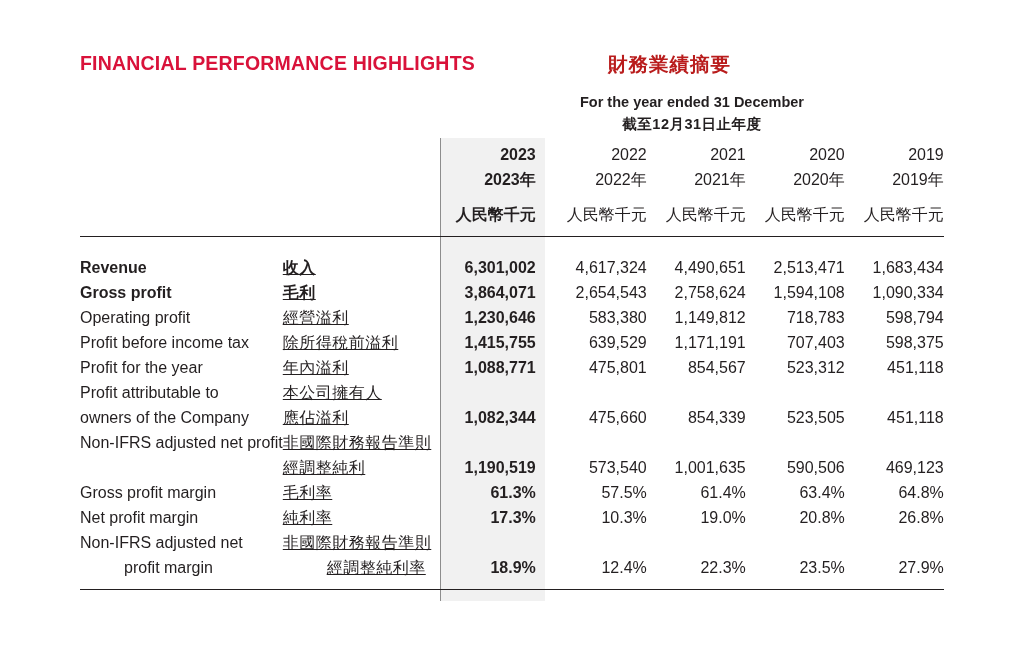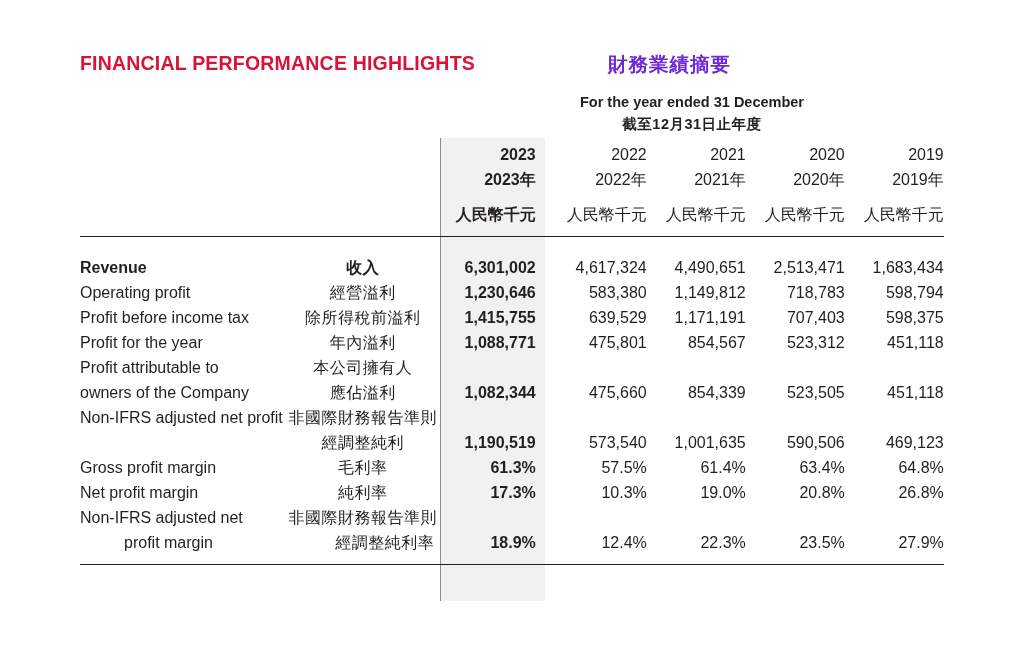--- a/index.html
+++ b/index.html
@@ -32,21 +32,21 @@
     letter-spacing: 0.2px;
     color: #d9123a;
   }
   .title-zh {
     position: absolute;
     left: 608px;
     top: 51px;
     font-size: 19.5px;
     font-weight: bold;
     letter-spacing: 1px;
-    color: #6d28d9;
+    color: #b91c1c;
   }
 
   
   .period {
     position: absolute;
     left: 440px;
     top: 92px;
     width: 504px;
     text-align: center;
     font-size: 14.5px;
@@ -77,21 +77,21 @@
     padding: 0;
     vertical-align: bottom;
     white-space: nowrap;
   }
   col.c-en     { width: 200px; }
   col.c-zh     { width: 160px; }
   col.c-y2023  { width: 105px; }
   col.c-year   { width: 99px; }
 
   .lbl-en { padding-left: 0; text-align: left; line-height: 25px; }
-  .lbl-zh { text-align: center; line-height: 25px; letter-spacing: 0.5px; }
+  .lbl-zh { text-align: left; line-height: 25px; letter-spacing: 0.5px; text-decoration: underline; }
   .num    { text-align: right; padding-right: 10px; line-height: 25px; }
   .num.hl { padding-right: 12px; font-weight: bold; }
 
   .hdr .num { line-height: 25px; }
   .hdr-row-space td  { height: 10px; }
 
   .bold { font-weight: bold; }
   .indent { padding-left: 22px; }
 
   
@@ -186,20 +186,29 @@
       <tr>
         <td class="lbl-en bold">Revenue</td>
         <td class="lbl-zh bold">收入</td>
         <td class="num hl">6,301,002</td>
         <td class="num">4,617,324</td>
         <td class="num">4,490,651</td>
         <td class="num">2,513,471</td>
         <td class="num">1,683,434</td>
       </tr>
       <tr>
+        <td class="lbl-en bold">Gross profit</td>
+        <td class="lbl-zh bold">毛利</td>
+        <td class="num hl">3,864,071</td>
+        <td class="num">2,654,543</td>
+        <td class="num">2,758,624</td>
+        <td class="num">1,594,108</td>
+        <td class="num">1,090,334</td>
+      </tr>
+      <tr>
         <td class="lbl-en">Operating profit</td>
         <td class="lbl-zh">經營溢利</td>
         <td class="num hl">1,230,646</td>
         <td class="num">583,380</td>
         <td class="num">1,149,812</td>
         <td class="num">718,783</td>
         <td class="num">598,794</td>
       </tr>
       <tr>
         <td class="lbl-en">Profit before income tax</td>

